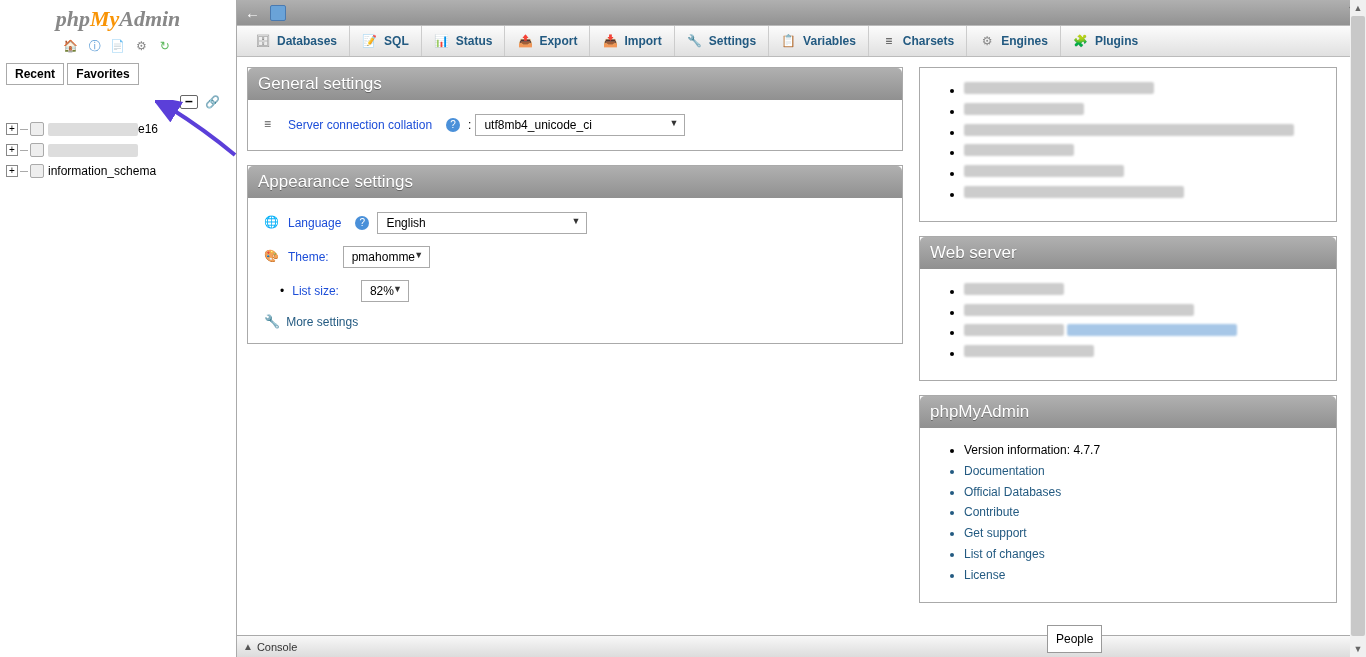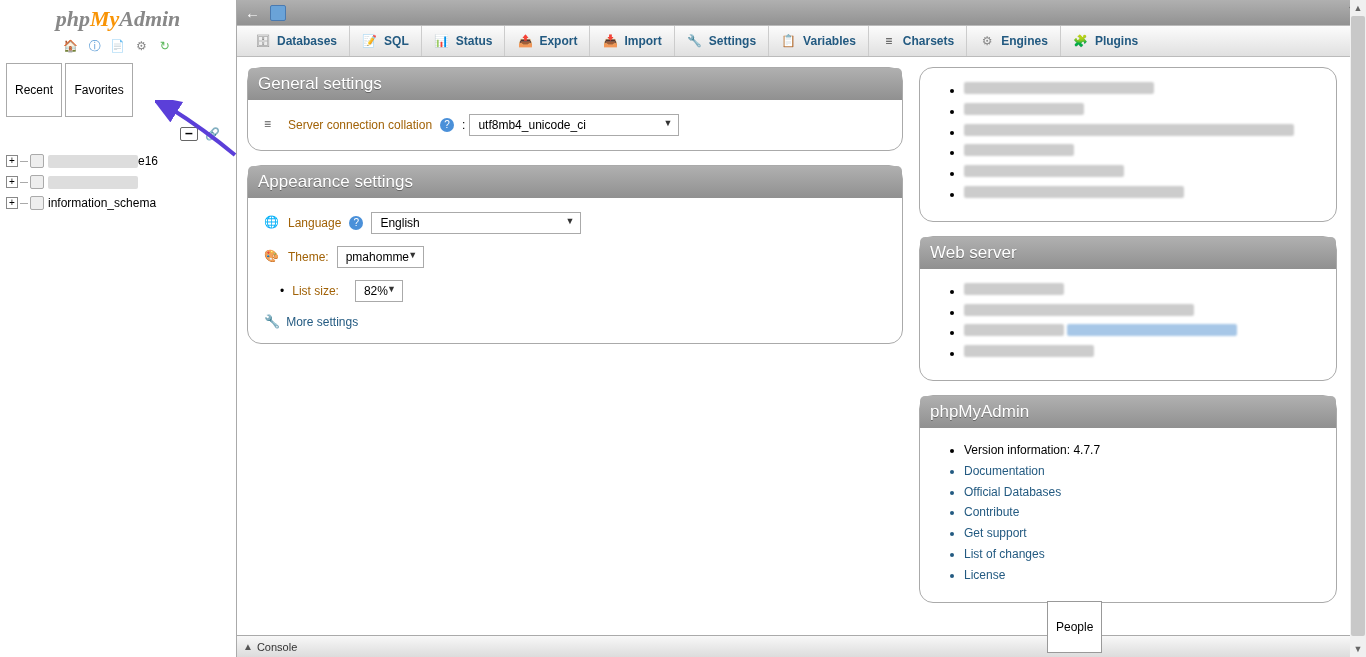--- a/index.html
+++ b/index.html
@@ -7,21 +7,21 @@
 
 .sidebar { position: absolute; left: 0; top: 0; width: 237px; height: 657px; background: #fff; border-right: 1px solid #aaa; }
 .logo { text-align: center; padding: 6px 0 2px; }
 .logo span { font-size: 22px; font-family: Georgia, serif; font-weight: bold; font-style: italic; }
 .logo .php { color: #888; margin-top: 48px; }
 .logo .my { color: #f89406; }
 .logo .admin { color: #888; }
 .small-icons { text-align: center; padding: 4px 0; }
 .small-icons span { display: inline-block; width: 16px; height: 16px; margin: 0 2px; }
 .tabs-row { padding: 4px 6px; }
-.tabs-row button { background: #fff; border: 1px solid #aaa; padding: 19px 8px; font-size: 12px; cursor: pointer; }
+.tabs-row button { background: #fff; border: 1px solid #aaa; padding: 3px 8px; font-size: 12px; cursor: pointer; font-weight: bold; }
 .collapse-link { text-align: right; padding-right: 12px; margin-top: 6px; }
 .collapse-link span { display: inline-block; border: 1px solid #666; background: #fff; padding: 0 4px; height: 14px; line-height: 11px; font-size: 14px; font-weight: bold; margin-right: 4px; border-radius: 2px; }
 .collapse-link span.link-icon { border: none; font-size: 12px; color: #555; padding: 0; }
 .tree { padding: 8px 6px; }
 .tree-item { display: flex; align-items: center; height: 20px; margin-bottom: 1px; }
 .tree-plus { width: 12px; height: 12px; border: 1px solid #888; text-align: center; line-height: 9px; font-size: 10px; margin-right: 2px; cursor: pointer; }
 .tree-dash { display: inline-block; width: 8px; height: 1px; background: #aaa; margin-right: 2px; }
 .tree-icon { width: 14px; height: 14px; border: 1px solid #aaa; background: #eee; margin-right: 4px; border-radius: 2px; }
 .tree-label { font-size: 12px; color: #000; }
 .tree-label.blurred { background: #ddd; color: transparent; border-radius: 2px; width: 90px; height: 13px; }
@@ -34,41 +34,41 @@
 
 .navtabs { height: 32px; background: linear-gradient(to bottom, #fcfcfc, #e0e0e0); border-top: 1px solid #bbb; border-bottom: 1px solid #bbb; display: flex; align-items: stretch; padding-left: 6px; }
 .navtab { display: flex; align-items: center; padding: 0 12px; border-left: 1px solid #ccc; cursor: pointer; }
 .navtab:first-child { border-left: none; }
 .navtab-icon { width: 16px; height: 16px; margin-right: 6px; display: inline-flex; align-items: center; justify-content: center; }
 .navtab-label { color: #235a81; font-weight: bold; font-size: 12px; }
 
 .content { padding: 10px; display: flex; gap: 16px; height: calc(100% - 57px - 22px); overflow-y: auto; }
 .left-col { flex: 0 0 656px; }
 .right-col { flex: 0 0 418px; }
-.panel { border: 1px solid #aaa; border-radius: 14px; margin-bottom: 14px; background: #fff; }
+.panel { border: 1px solid #aaa; border-radius: 0; margin-bottom: 14px; background: #fff; }
 .panel-header { background: linear-gradient(to bottom, #b0b0b0, #909090); color: #fff; padding: 6px 10px; font-size: 17px; border-radius: 5px 5px 0 0; text-shadow: 0 1px 0 #666; }
 .panel-body { padding: 14px 16px; }
 .row-setting { display: flex; align-items: center; margin-bottom: 12px; }
 .row-setting:last-child { margin-bottom: 0; }
 .setting-icon { width: 16px; height: 16px; margin-right: 8px; display: inline-block; }
-.setting-label { color: #a16207; margin-right: 8px; }
+.setting-label { color: #1d4ed8; margin-right: 14px; }
 .help-icon { width: 14px; height: 14px; border-radius: 50%; background: #4a90d9; color: #fff; font-size: 10px; text-align: center; line-height: 14px; margin-right: 8px; display: inline-block; }
 .select-box { border: 1px solid #aaa; background: #fff; padding: 3px 14px 3px 8px; min-width: 120px; position: relative; cursor: pointer; }
 .select-box::after { content: "▼"; position: absolute; right: 6px; top: 3px; font-size: 9px; color: #333; }
 ul.bullets { list-style: disc; padding-left: 28px; }
 ul.bullets li { color: #000; margin-bottom: 4px; line-height: 1.4; }
 ul.bullets li.link-item { color: #235a81; cursor: pointer; }
 .blurred-line { display: inline-block; height: 12px; border-radius: 2px; filter: blur(1px); }
 .more-settings { color: #235a81; cursor: pointer; display: flex; align-items: center; }
 .wrench-icon { color: #888; margin-right: 6px; font-size: 13px; }
 
 .console-bar { position: absolute; bottom: 0; left: 0; right: 0; height: 22px; background: linear-gradient(to bottom, #f8f8f8, #dcdcdc); border-top: 1px solid #aaa; display: flex; align-items: center; padding-left: 6px; }
 .console-arrow { font-size: 10px; color: #555; margin-right: 4px; }
 .console-label { color: #333; font-size: 11px; }
-.people-tag { position: absolute; bottom: 4px; left: 810px; border: 1px solid #999; background: #fff; padding: 18px 8px; z-index: 10; }
+.people-tag { position: absolute; bottom: 4px; left: 810px; border: 1px solid #999; background: #fff; padding: 6px 8px; z-index: 10; }
 
 .arrow-annotation { position: absolute; left: 155px; top: 100px; pointer-events: none; z-index: 5; }
 .scroll-track { position: absolute; right: 0; top: 0; width: 16px; height: 100%; background: #f0f0f0; }
 .scroll-btn { width: 16px; height: 16px; text-align: center; font-size: 9px; color: #666; line-height: 16px; cursor: pointer; }
 .scroll-thumb { position: absolute; right: 1px; width: 14px; background: #c8c8c8; border-radius: 2px; }
 </style>
 </head>
 <body>
 
 <div class="sidebar">

